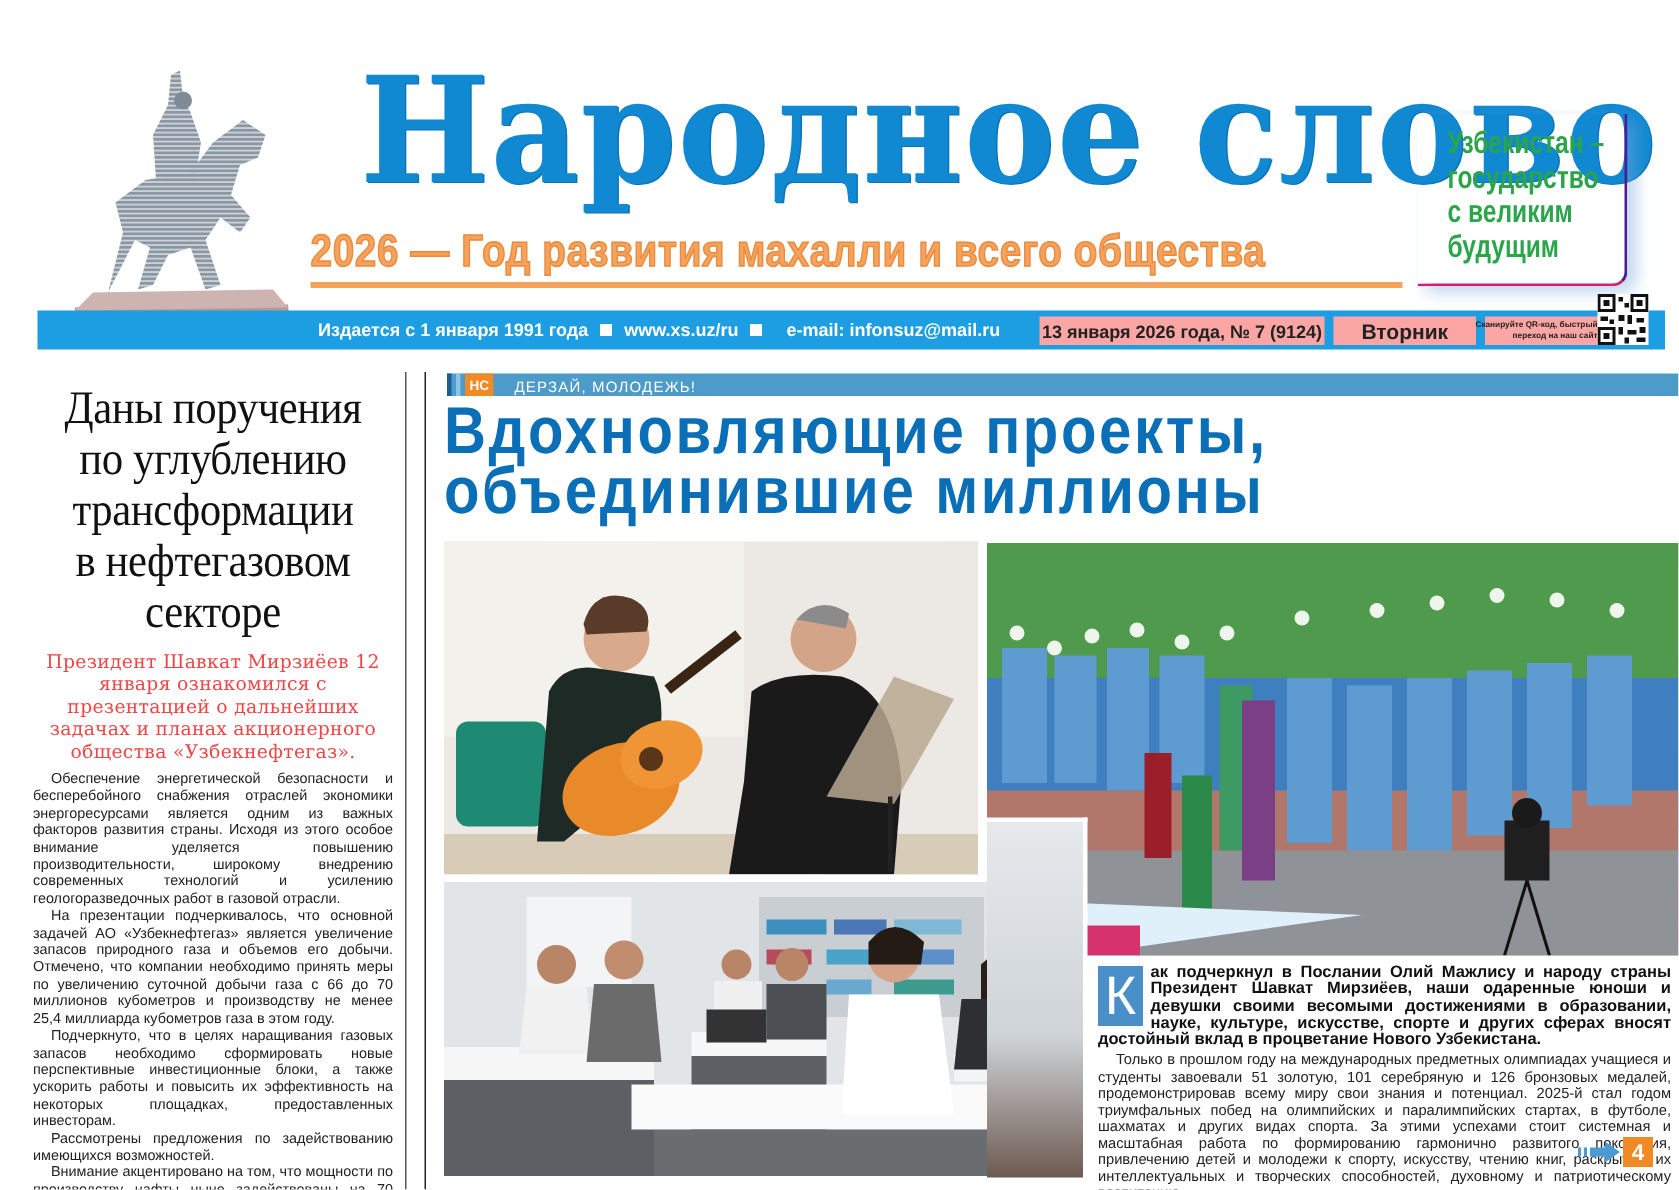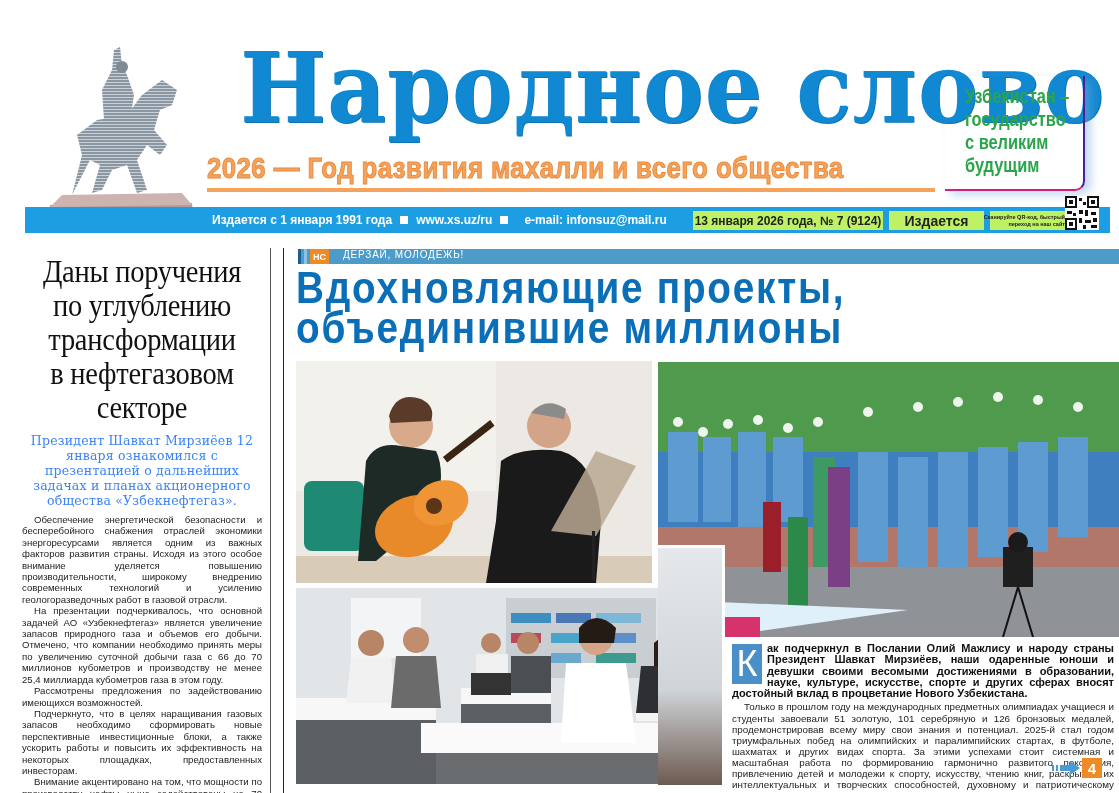--- a/index.html
+++ b/index.html
@@ -37,47 +37,47 @@
     position: absolute; left: 25px; top: 207px; width: 1085px; height: 26px; background: #1d9de2;
     display: flex; align-items: center;
   }
   .info-bar .gap-left { width: 185px; height: 100%; }
   .info-bar .pub-info {
     color: #ffffff; font-weight: 700; font-size: 12px; white-space: nowrap; padding-left: 2px;
     display: flex; gap: 8px; align-items: center;
   }
   .info-bar .sq { display: inline-block; width: 8px; height: 8px; background: #fff; }
   .info-cell {
-    position: absolute; top: 4px; height: 19px; background: #bef264; font-weight: 700; color: #222;
+    position: absolute; top: 4px; height: 19px; background: #fca5a5; font-weight: 700; color: #222;
     display: flex; align-items: center; justify-content: center; white-space: nowrap;
   }
   .info-date { left: 668px; width: 190px; font-size: 12px; }
   .info-day { left: 864px; width: 95px; font-size: 14px; }
   .info-qr-note { left: 965px; width: 78px; font-size: 5.5px; line-height: 7px; text-align: right; padding-right: 3px; flex-direction: column; align-items: flex-end; }
   .qr { position: absolute; left: 1065px; top: 196px; width: 34px; height: 34px; background: #fff; }
 
   
   .left-col { position: absolute; left: 22px; top: 255px; width: 240px; }
   .lead-title {
     font-family: "Liberation Serif", serif; font-size: 31px; line-height: 34px; text-align: center; color: #111;
     transform: scaleX(0.92); transform-origin: center top; letter-spacing: -0.3px;
   }
   .lead-sub {
-    margin-top: 8px; font-family: "DejaVu Serif", serif; font-size: 12.5px; line-height: 15px; text-align: center; color: #3b82f6;
+    margin-top: 8px; font-family: "DejaVu Serif", serif; font-size: 12.5px; line-height: 15px; text-align: center; color: #ef4444;
     letter-spacing: 0.2px;
   }
   .lead-body { margin-top: 6px; font-size: 9.6px; line-height: 11.4px; color: #222; text-align: justify; }
   .lead-body p { text-indent: 12px; }
   .col-rule { position: absolute; left: 270px; top: 248px; width: 1px; height: 545px; background: #555; }
   .col-rule2 { position: absolute; left: 283px; top: 248px; width: 1px; height: 545px; background: #222; }
 
   
   .rubric-bar {
     position: absolute; left: 298px; top: 249px; width: 821px; height: 15px; background: #4d9bc9;
-    display: flex; align-items: flex-start;
+    display: flex; align-items: flex-end;
   }
   .rubric-tick { width: 3px; height: 100%; background: #1a5f91; margin-right: 3px; }
   .rubric-tick2 { width: 3px; height: 100%; background: #8cc3e4; margin-right: 3px; }
   .rubric-badge { background: #f08a24; color: #fff; font-weight: 700; font-size: 9px; padding: 0 3px; height: 100%; display: flex; align-items: center; }
   .rubric-label { color: #ffffff; font-weight: 400; font-size: 10px; margin-left: 14px; letter-spacing: 0.8px; white-space: nowrap; }
 
   .feature-title {
     position: absolute; left: 296px; top: 268px; width: 800px;
     font-family: "Liberation Sans", sans-serif; font-weight: 700; font-size: 44px; line-height: 40px;
     color: #0b6fb8; white-space: nowrap; transform: scaleX(0.88); transform-origin: left top; letter-spacing: 2px;
@@ -135,21 +135,21 @@
 <div class="info-bar">
   <div class="gap-left"></div>
   <div class="pub-info">
     <span>Издается с 1 января 1991 года</span>
     <span class="sq"></span>
     <span>www.xs.uz/ru</span>
     <span class="sq"></span>
     <span style="margin-left:8px">e-mail: infonsuz@mail.ru</span>
   </div>
   <div class="info-cell info-date">13 января 2026 года, № 7 (9124)</div>
-  <div class="info-cell info-day">Издается</div>
+  <div class="info-cell info-day">Вторник</div>
   <div class="info-cell info-qr-note">
     <span>Сканируйте QR-код, быстрый</span>
     <span>переход на наш сайт</span>
   </div>
 </div>
 <div class="qr">
   <svg width="34" height="34" viewBox="0 0 34 34">
     <rect x="1" y="1" width="10" height="10" fill="none" stroke="#111" stroke-width="2"></rect>
       <rect x="4" y="4" width="4" height="4" fill="#111"></rect>
     <rect x="23" y="1" width="10" height="10" fill="none" stroke="#111" stroke-width="2"></rect>
@@ -176,22 +176,22 @@
     <div>Даны поручения</div>
     <div>по углублению</div>
     <div>трансформации</div>
     <div>в нефтегазовом</div>
     <div>секторе</div>
   </div>
   <div class="lead-sub">Президент Шавкат Мирзиёев 12 января ознакомился с презентацией о дальнейших задачах и планах акционерного общества «Узбекнефтегаз».</div>
   <div class="lead-body">
     <p>Обеспечение энергетической безопасности и бесперебойного снабжения отраслей экономики энергоресурсами является одним из важных факторов развития страны. Исходя из этого особое внимание уделяется повышению производительности, широкому внедрению современных технологий и усилению геологоразведочных работ в газовой отрасли.</p>
     <p>На презентации подчеркивалось, что основной задачей АО «Узбекнефтегаз» является увеличение запасов природного газа и объемов его добычи. Отмечено, что компании необходимо принять меры по увеличению суточной добычи газа с 66 до 70 миллионов кубометров и производству не менее 25,4 миллиарда кубометров газа в этом году.</p>
+    <p>Подчеркнуто, что в целях наращивания газовых запасов необходимо сформировать новые перспективные инвестиционные блоки, а также ускорить работы и повысить их эффективность на некоторых площадках, предоставленных инвесторам.</p>
     <p>Рассмотрены предложения по задействованию имеющихся возможностей.</p>
-    <p>Подчеркнуто, что в целях наращивания газовых запасов необходимо сформировать новые перспективные инвестиционные блоки, а также ускорить работы и повысить их эффективность на некоторых площадках, предоставленных инвесторам.</p>
     <p>Внимание акцентировано на том, что мощности по производству нафты ныне задействованы на 70 процентов, а продукция экспортируется</p>
   </div>
 </div>
 <div class="col-rule"></div>
 <div class="col-rule2"></div>
 
 <div class="rubric-bar">
   <div class="rubric-tick"></div>
   <div class="rubric-tick2"></div>
   <div class="rubric-badge">НС</div>

